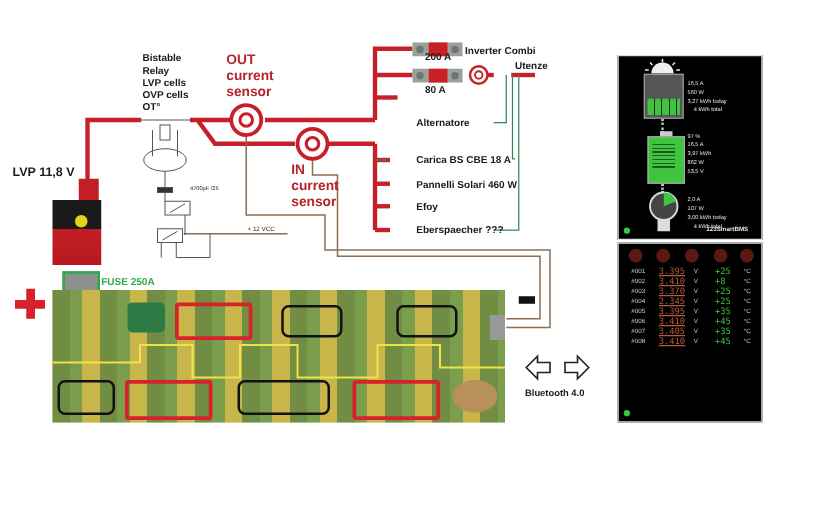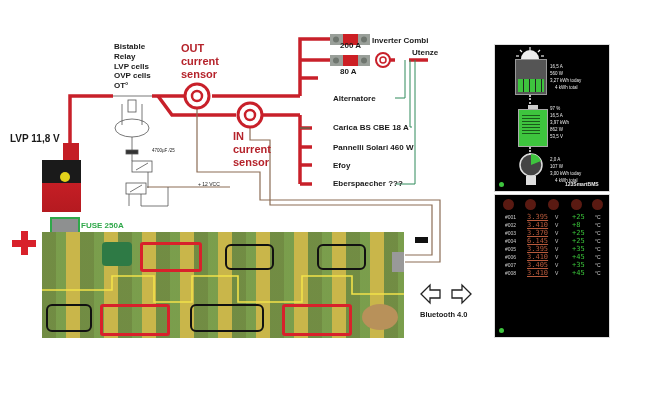--- a/index.html
+++ b/index.html
@@ -239,21 +239,21 @@
       </div>
       <div class="cellrow" style="top: 34px;">
         <span class="cid">#003</span>
         <span class="cv">3.370</span>
         <span class="cu">V</span>
         <span class="ct">+25</span>
         <span class="cc">°C</span>
       </div>
       <div class="cellrow" style="top: 42px;">
         <span class="cid">#004</span>
-        <span class="cv">6.145</span>
+        <span class="cv">2.345</span>
         <span class="cu">V</span>
         <span class="ct">+25</span>
         <span class="cc">°C</span>
       </div>
       <div class="cellrow" style="top: 50px;">
         <span class="cid">#005</span>
         <span class="cv">3.395</span>
         <span class="cu">V</span>
         <span class="ct">+35</span>
         <span class="cc">°C</span>

